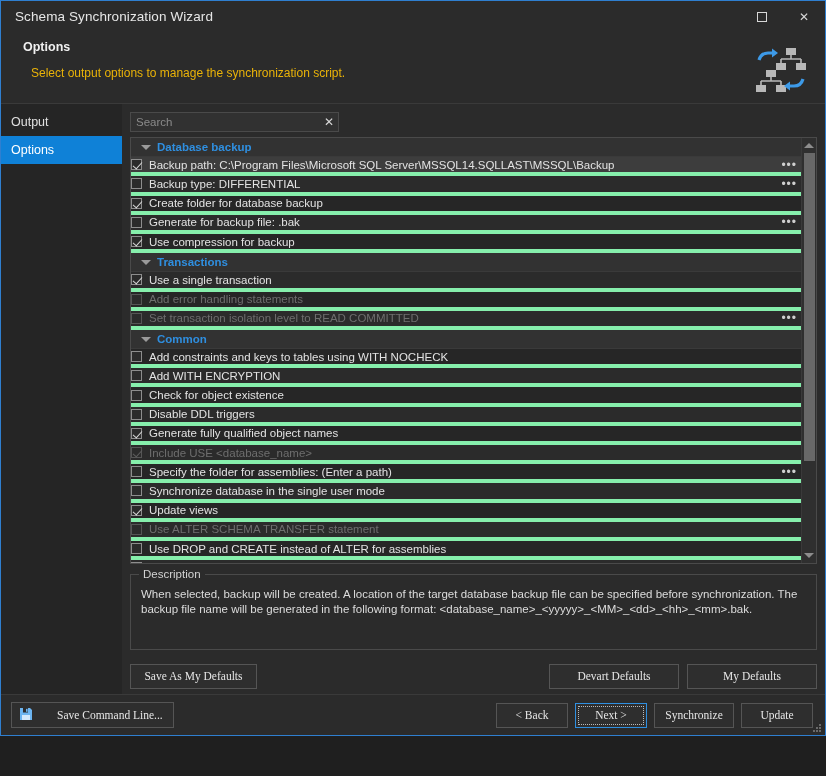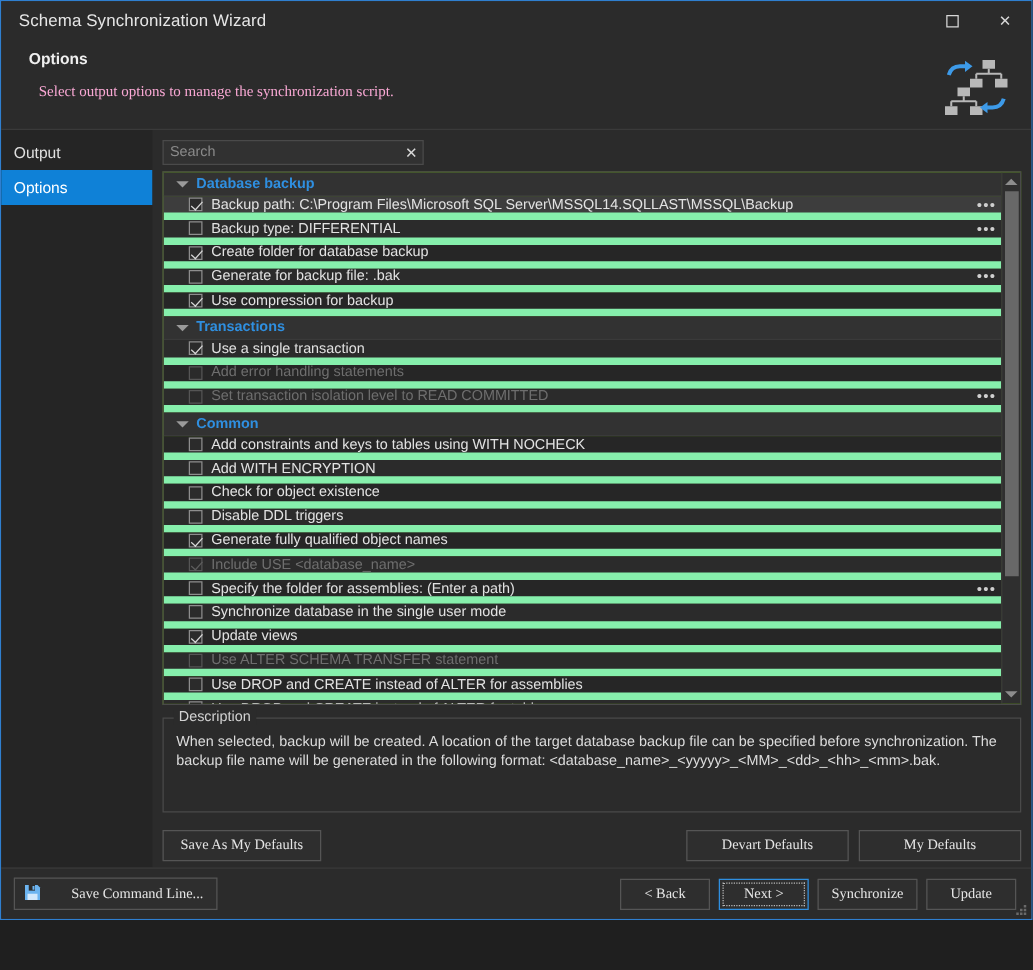--- a/index.html
+++ b/index.html
@@ -38,21 +38,21 @@
 
   
   .header {
     flex: 0 0 72px; height: 72px;
     background: #2b2b2b;
     position: relative;
     border-bottom: 1px solid #3a3a3a;
     padding: 8px 0 0 22px;
   }
   .header-title { font-size: 12.5px; font-weight: bold; color: #f0f0f0; margin: 0 0 12px 0; }
-  .header-sub { font-size: 12px; color: #f9a8d4; margin-left: 8px; font-family: Liberation Serif, serif; }
+  .header-sub { font-size: 12px; color: #eab308; margin-left: 8px; }
   .header-icon { position: absolute; right: 18px; top: 14px; width: 52px; height: 48px; }
 
   
   .body { flex: 1 1 auto; display: flex; min-height: 0; }
 
   .sidebar {
     flex: 0 0 121px; width: 121px;
     background: #252525;
     padding-top: 4px;
   }
@@ -91,36 +91,36 @@
   .search-clear {
     position: absolute; right: 4px; top: 0; height: 100%;
     display: flex; align-items: center;
     color: #d8d8d8; font-size: 12px; cursor: default;
   }
 
   
   .list-outer {
     flex: 1 1 auto; min-height: 0;
     border: 1px solid #4a4a4a;
-    background: #4d7c0f;
+    background: #c2410c;
     display: flex;
     overflow: hidden;
     position: relative;
   }
   .list-inner {
     flex: 1 1 auto; min-width: 0;
     overflow: hidden;
     position: relative;
   }
   .row {
     height: 19.2px;
     display: flex; align-items: center;
-    border-bottom: 6px solid #86efac;
+    border-bottom: 4px solid #86efac;
     background: #262626;
-    padding-left: 20px;
+    padding-left: 0;
     position: relative;
     cursor: default;
   }
   .row.alt { background: #2b2b2b; }
   .row.group {
     background: #323232;
     padding-left: 10px;
     border-bottom: 1px solid #3a3a3a;
   }
   .row.selected { background: #3d3d3d; }

